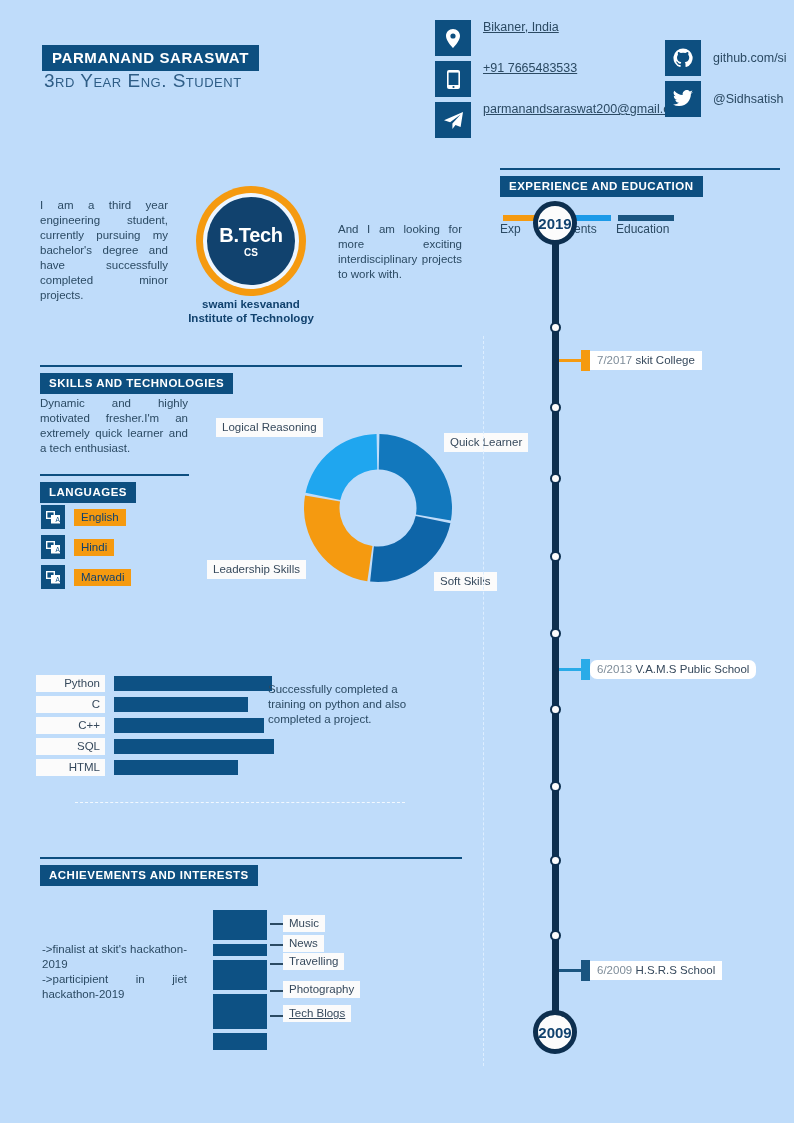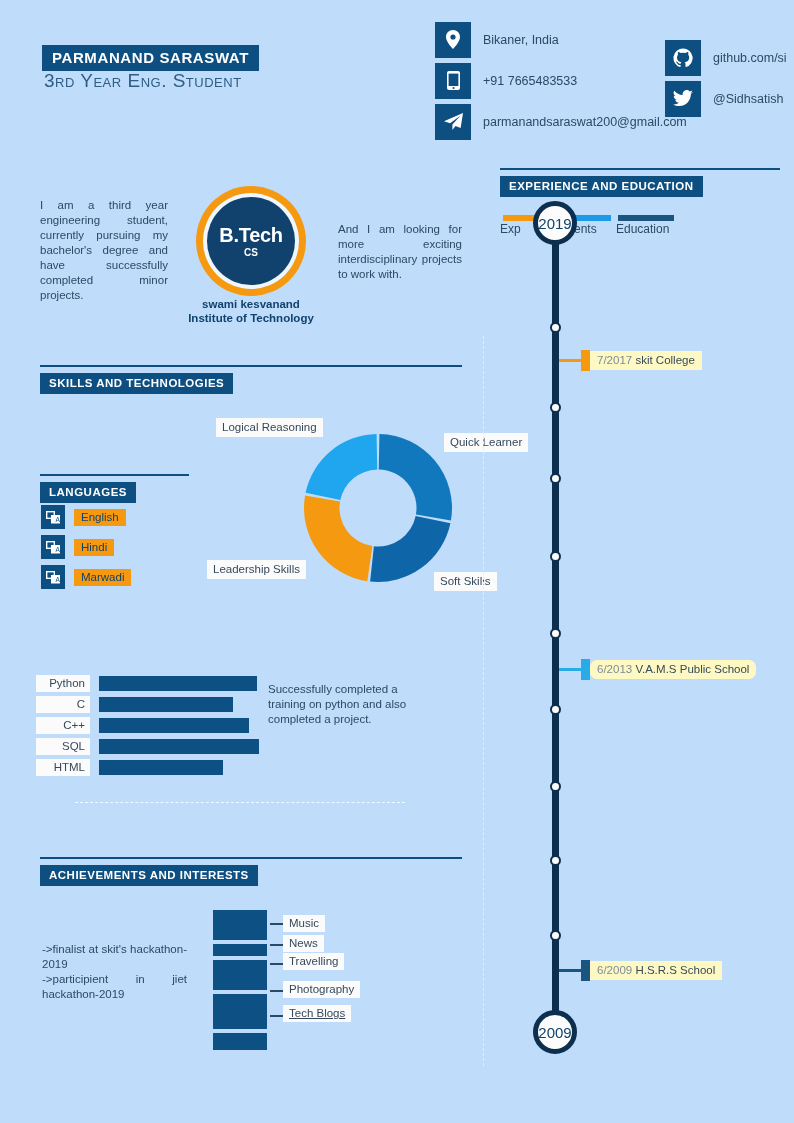--- a/index.html
+++ b/index.html
@@ -22,21 +22,21 @@
     padding:4px 10px 5px 10px;
   }
   .subtitle{
     left:44px;top:70px;
     font-size:19px;color:#2e5d86;
     font-variant:small-caps;letter-spacing:.5px;
     white-space:nowrap;
   }
 
   .contact-col{left:435px;top:20px;width:280px;}
-  .contact-row{display:flex;align-items:center;height:39px;margin-bottom:0;}
+  .contact-row{display:flex;align-items:flex-start;height:39px;margin-bottom:0;text-decoration:underline;}
   .ic{
     width:36px;height:36px;background:#0d4f80;
     display:flex;align-items:center;justify-content:center;
     flex:0 0 36px;
   }
   .ic svg{display:block;}
   .ic-sep{height:2px;}
   .contact-txt{margin-left:12px;font-size:12.5px;color:#2b4a63;white-space:nowrap;}
 
   .social-col{left:665px;top:38px;width:180px;}
@@ -84,49 +84,49 @@
   
   .donut{left:302px;top:432px;width:152px;height:152px;}
   .tag{
     position:absolute;background:#fbfbfb;color:#36495c;
     font-size:11.5px;padding:3px 6px 4px 6px;white-space:nowrap;
   }
 
   
   .sk-row{display:flex;align-items:center;height:17px;margin-bottom:4px;}
   .sk-name{
-    width:54px;text-align:right;background:#fbfbfb;color:#36495c;
+    width:69px;text-align:right;background:#fbfbfb;color:#36495c;
     font-size:11.5px;padding:2px 5px 3px 5px;box-sizing:border-box;
   }
   .sk-bar{height:15px;background:#0d5184;margin-left:9px;}
 
   
   .int-bar{width:54px;background:#0d5184;}
   .int-lbl{
     position:absolute;background:#fbfbfb;color:#36495c;
     font-size:11.5px;padding:2px 6px 3px 6px;white-space:nowrap;
   }
   .int-dash{position:absolute;width:13px;height:1.5px;background:#2b4a63;}
 
   
   .tl-line{left:552px;top:232px;width:7px;height:795px;background:#0d2f4f;}
   .tl-cap{
     position:absolute;width:44px;height:44px;border-radius:50%;
     background:#fcfcfc;border:5px solid #0d2f4f;
     display:flex;align-items:center;justify-content:center;
-    font-size:15px;font-weight:normal;color:#11426e;box-sizing:border-box;
+    font-size:15px;font-weight:bold;color:#11426e;box-sizing:border-box;
   }
   .tl-dot{
     position:absolute;width:11px;height:11px;border-radius:50%;
     background:#fcfcfc;border:2.5px solid #0d2f4f;box-sizing:border-box;
   }
   .tl-conn{position:absolute;height:2.5px;}
   .tl-swatch{position:absolute;width:9px;height:21px;}
   .tl-txt{
-    position:absolute;background:#fef9c3;font-size:11.5px;
+    position:absolute;background:#ffffff;font-size:11.5px;
     padding:3px 7px 4px 7px;white-space:nowrap;
   }
   .tl-date{color:#7d8c99;}
   .tl-place{color:#36495c;}
 
   
   .lg-sw{position:absolute;height:6px;}
   .lg-tx{position:absolute;font-size:12px;color:#2b4a63;white-space:nowrap;}
 
   
@@ -214,20 +214,21 @@
     <div>swami kesvanand</div>
     <div>Institute of Technology</div>
   </div>
 
   <div class="abs para" style="left:338px;top:222px;width:124px;">And I am looking for more exciting interdisciplinary projects to work with.</div>
 
   <div class="sec" style="left:40px;top:365px;">
     <div class="rule" style="width:422px;"></div>
     <div class="lbl">SKILLS AND TECHNOLOGIES</div>
   </div>
+  <div class="abs para" style="left:40px;top:396px;width:148px;">Dynamic and highly motivated fresher.I'm an extremely quick learner and a tech enthusiast.</div>
 
   <div class="sec" style="left:40px;top:474px;">
     <div class="rule" style="width:149px;"></div>
     <div class="lbl">LANGUAGES</div>
   </div>
   <div class="abs" style="left:41px;top:505px;">
     <div class="lang-row">
       <span class="lang-ic">
         <svg width="15" height="13" viewBox="0 0 15 13">
             <rect x="0" y="0" width="9" height="8" fill="#fff"></rect>

